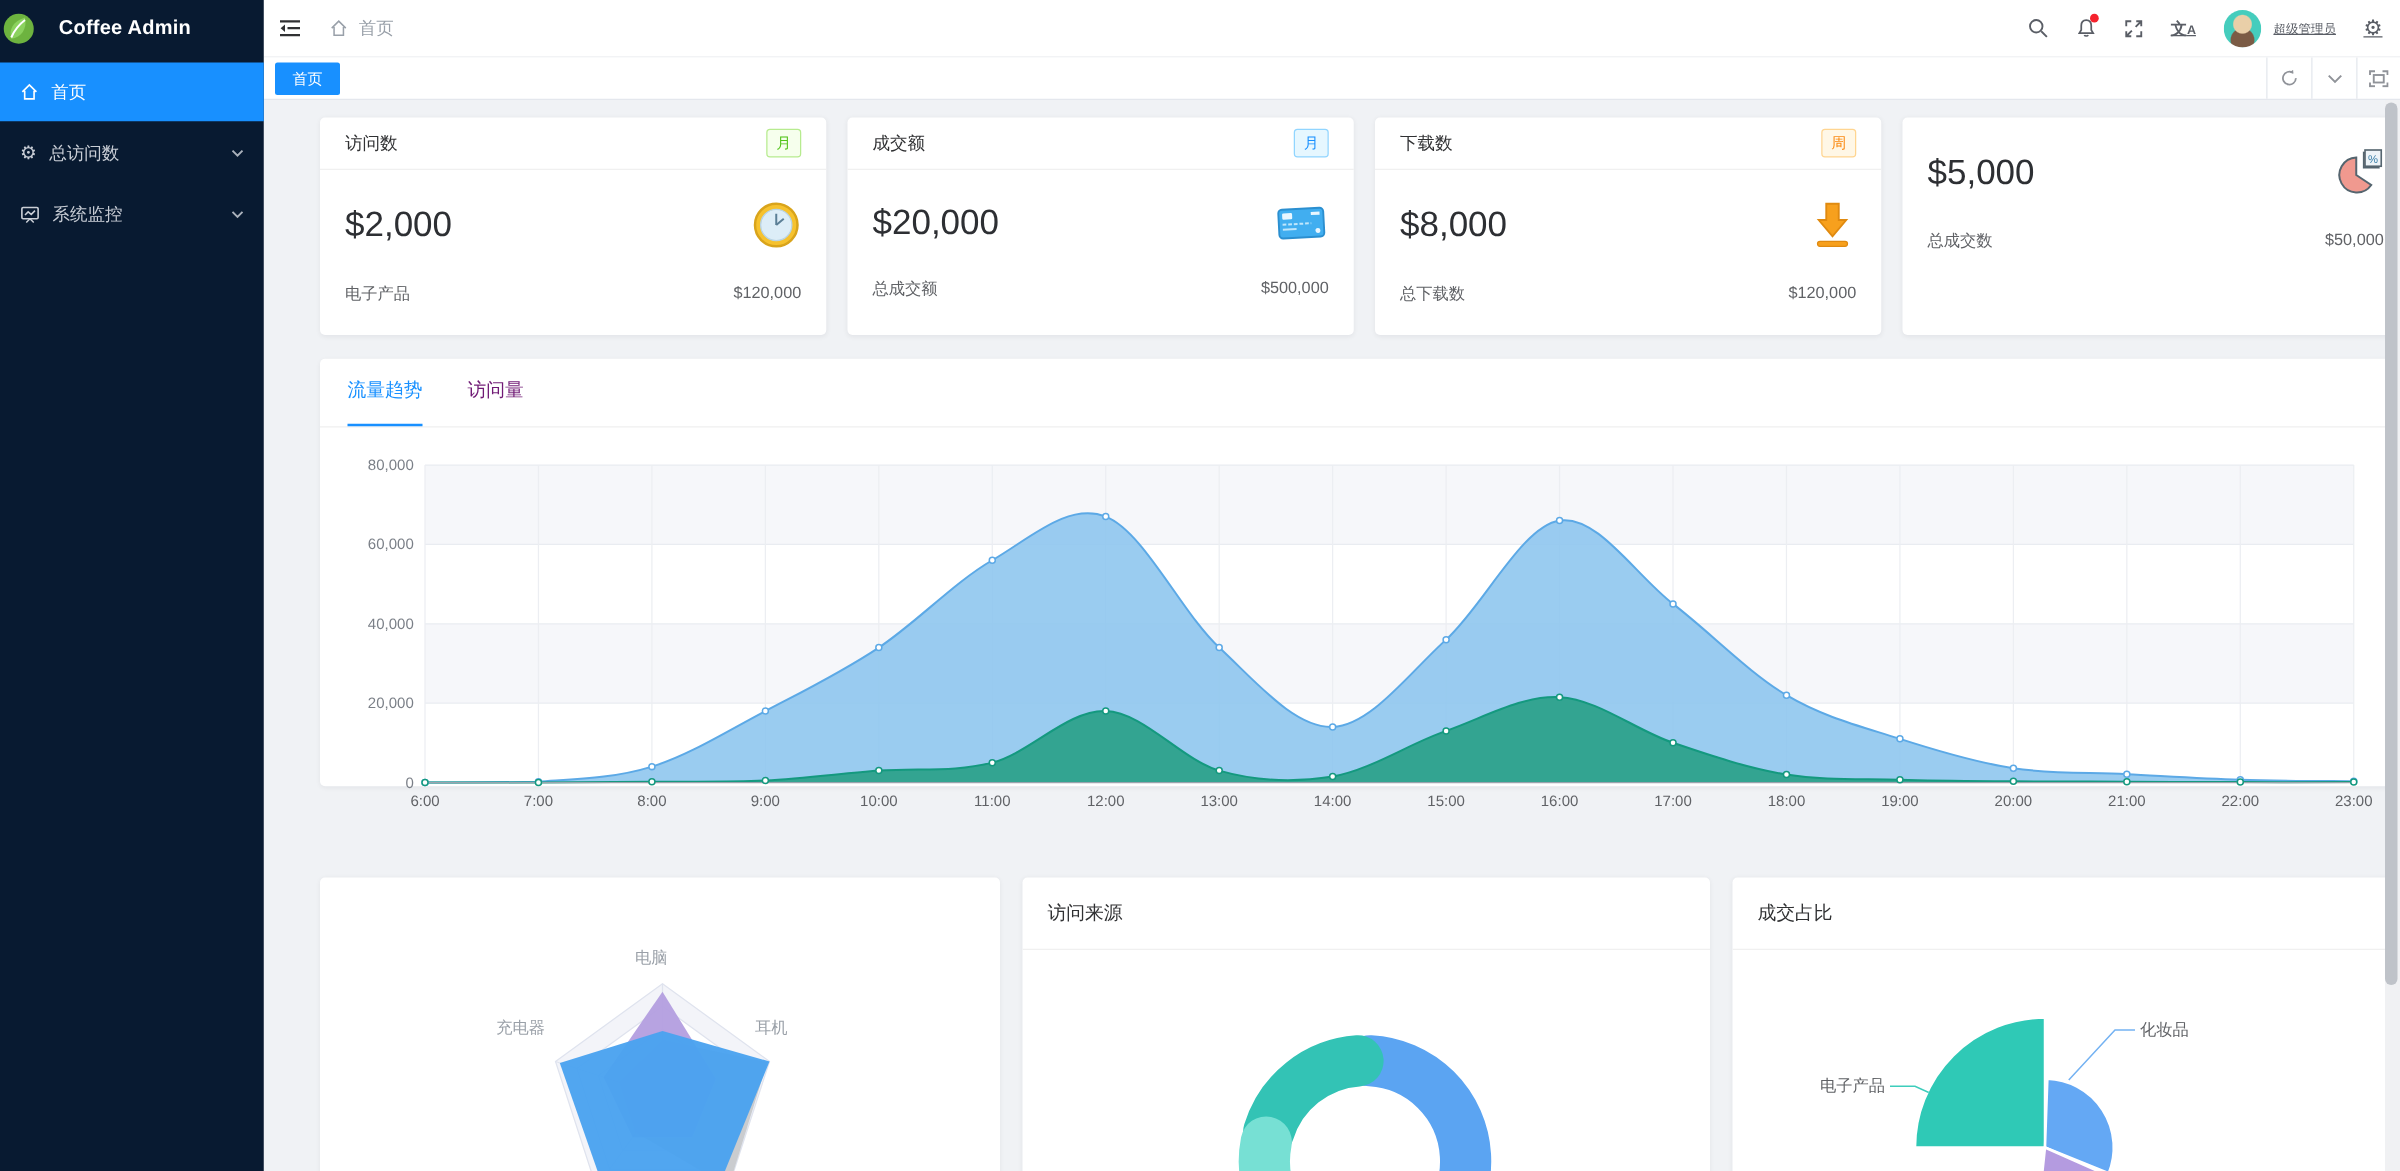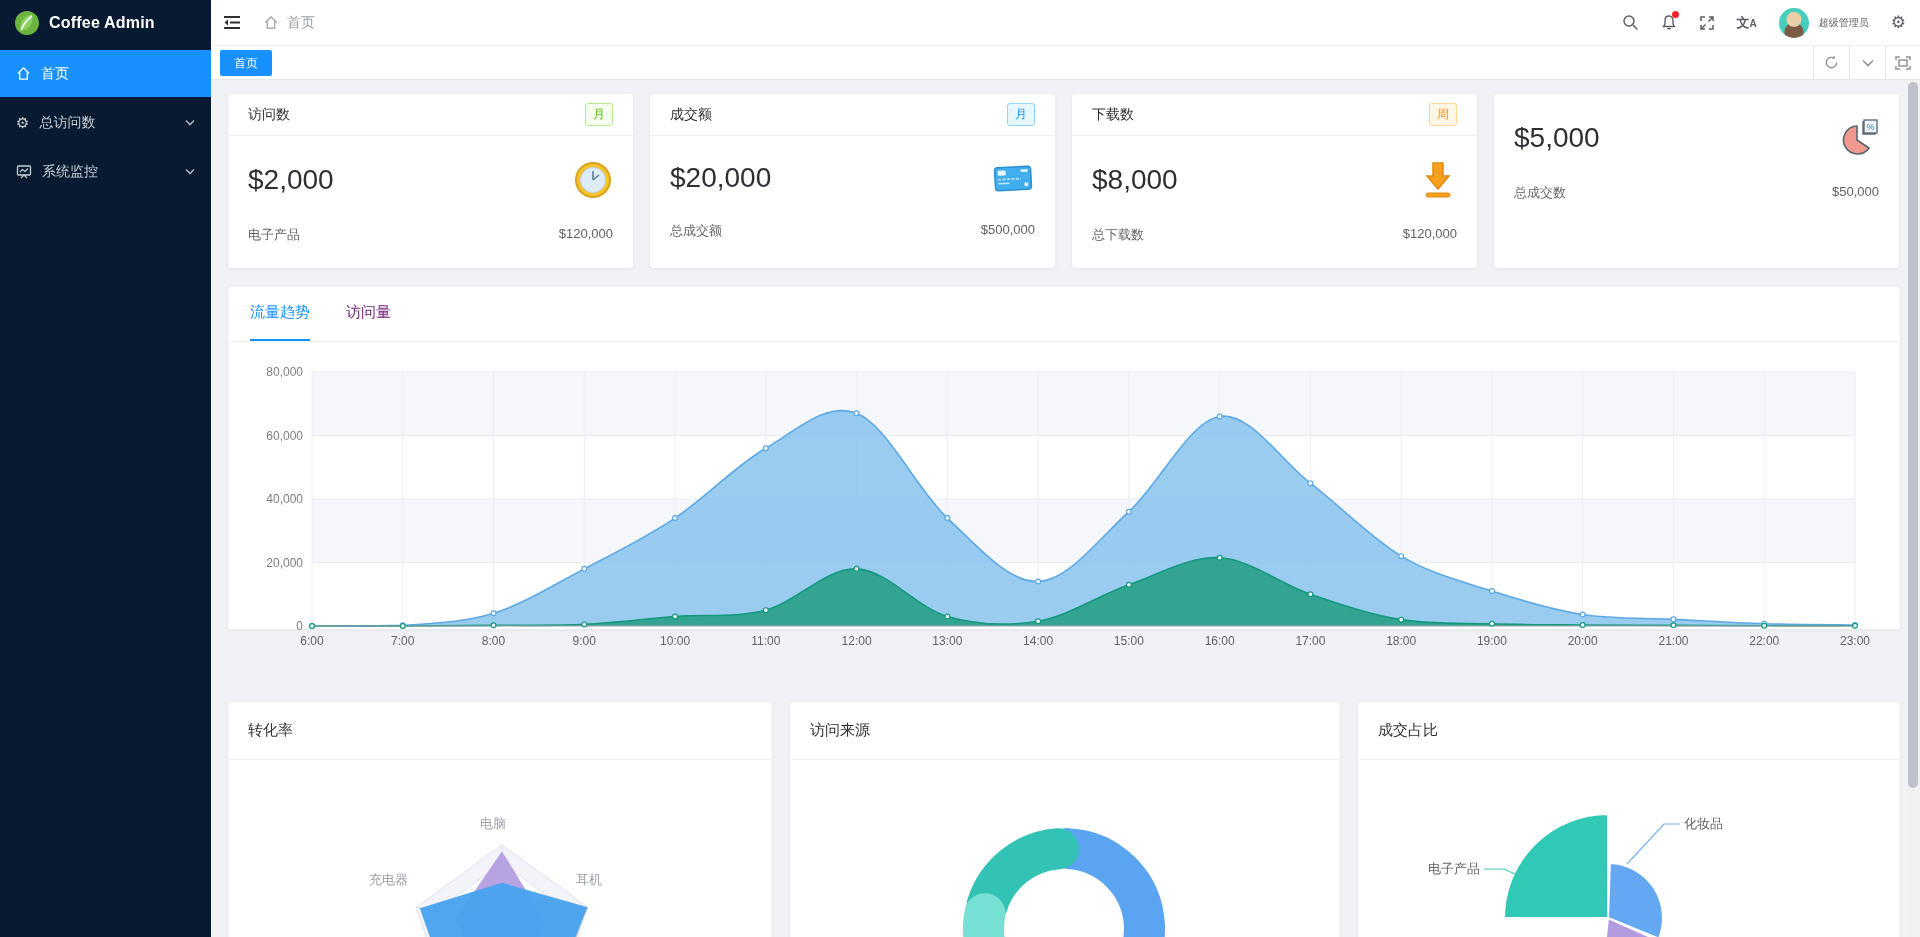--- a/index.html
+++ b/index.html
@@ -1,52 +1,52 @@
 <!DOCTYPE html>
 <html><head>
 <meta charset="utf-8">
 <style>
   * { margin:0; padding:0; box-sizing:border-box; }
   html,body { width:1920px; height:937px; overflow:hidden; background:#f0f2f5;
     font-family:"Liberation Sans","DejaVu Sans",sans-serif; }
   .abs { position:absolute; }
   
   #sidebar { left:0; top:0; width:211px; height:937px; background:#081a31; z-index:5; }
-  #logo-area { left:0; top:0; width:211px; height:46px; display:flex; align-items:center; padding-left:14px; gap:9px; }
+  #logo-area { left:0; top:0; width:211px; height:46px; display:flex; align-items:center; padding-left:2px; gap:19px; }
   #logo-text { color:#ffffff; font-size:16px; font-weight:bold; letter-spacing:.2px; }
   .side-item { left:0; width:211px; height:47px; display:flex; align-items:center; padding:0 16px; gap:10px;
     color:#c9ced6; font-size:14px; cursor:pointer; }
   .side-item.active { background:#1890ff; color:#ffffff; }
   .side-item .grow { flex:1; }
   .side-item svg, .side-item .gicon { flex:none; }
   .gicon { font-size:15px; line-height:1; color:#c9ced6; }
   .chev { stroke:#aab1bb; stroke-width:1.6; fill:none; }
   
   #navbar { left:211px; top:0; width:1709px; height:46px; background:#fff; border-bottom:1px solid #eef0f2;
     display:flex; align-items:center; }
   #collapse-btn { margin-left:12px; cursor:pointer; display:flex; }
   #crumb { display:flex; align-items:center; gap:8px; margin-left:22px; color:#99a0a9; font-size:14px; }
-  #nav-right { margin-left:auto; display:flex; align-items:center; gap:22px; padding-right:14px; color:#5a5e66; }
+  #nav-right { margin-left:auto; display:flex; align-items:center; gap:22px; padding-right:14px; color:#5a5e66;text-decoration:underline; }
   .nav-ic { cursor:pointer; display:flex; align-items:center; position:relative; }
   #bell-dot { position:absolute; right:-2px; top:-3px; width:7px; height:7px; border-radius:50%; background:#f5222d; }
   #translate-ic { font-size:13px; color:#5a5e66; cursor:pointer; font-weight:bold; }
   #avatar { width:30px; height:30px; border-radius:50%; cursor:pointer;
     background:radial-gradient(circle at 50% 38%, #e9cfa8 0 7px, transparent 8px),
                radial-gradient(circle at 50% 80%, #7b5b45 0 9px, transparent 10px),
                radial-gradient(circle at 50% 50%, #45cdbd 0 15px, #2db3a3 16px); }
   #username { font-size:10px; color:#5a5e66; cursor:pointer; margin-left:-12px; }
   #gear-top { font-size:17px; color:#5a5e66; cursor:pointer; }
   
   #tabbar { left:211px; top:46px; width:1709px; height:34px; background:#fff; border-bottom:1px solid #e4e7ed; }
   #tab-home { left:9px; top:4px; height:26px; padding:0 14px; background:#1890ff; color:#fff; font-size:12px;
     display:flex; align-items:center; border-radius:2px; cursor:pointer; }
   .tabtool { top:0; width:36px; height:33px; border-left:1px solid #e4e7ed; display:flex; align-items:center;
     justify-content:center; cursor:pointer; color:#909399; }
   
-  .card { background:#fff; border-radius:4px; box-shadow:0 1px 4px rgba(0,21,41,.06); }
+  .card { background:#fff; border-radius:4px; box-shadow:0 1px 4px rgba(0,21,41,.06);margin-left:28px; }
   .stat-card { top:94px; height:174px; width:405px; }
   .stat-head { height:42px; border-bottom:1px solid #f0f0f0; display:flex; align-items:center;
     justify-content:space-between; padding:0 20px; }
   .stat-title { font-size:14px; color:#303133; }
   .badge { font-size:12px; padding:2px 7px; border-radius:3px; border:1px solid; line-height:1.4; }
   .stat-body { display:flex; align-items:center; justify-content:space-between; padding:24px 20px 0 20px; }
   .stat-value { font-size:28px; color:#2d2f33; }
   .stat-foot { display:flex; justify-content:space-between; padding:26px 20px 0 20px; font-size:13px; color:#606266; }
   
   #chart-card { left:228px; top:287px; width:1672px; height:342px; }
@@ -337,21 +337,20 @@
       <text x="1173.1764705882354" y="303" text-anchor="middle" font-size="12" fill="#606266">18:00</text>
       <text x="1263.9411764705883" y="303" text-anchor="middle" font-size="12" fill="#606266">19:00</text>
       <text x="1354.7058823529412" y="303" text-anchor="middle" font-size="12" fill="#606266">20:00</text>
       <text x="1445.4705882352941" y="303" text-anchor="middle" font-size="12" fill="#606266">21:00</text>
       <text x="1536.235294117647" y="303" text-anchor="middle" font-size="12" fill="#606266">22:00</text>
       <text x="1627" y="303" text-anchor="middle" font-size="12" fill="#606266">23:00</text>
     </svg>
 </div>
 
 <div class="card bottom-card abs" style="left:228px; width:544px;">
-  <div class="bc-head">转化率</div>
   <svg id="radar-svg" width="544" height="242">
       <polygon points="274,85 359.5950864665638,147.18847050625473 326.90067270632255,247.81152949374527 221.09932729367742,247.81152949374527 188.40491353343617,147.1884705062547 " fill="#f3f4f9" stroke="#dfe3ee" stroke-width="1"></polygon>
       <polygon points="274,103 342.47606917325106,152.7507764050038 316.32053816505805,233.2492235949962 231.67946183494195,233.2492235949962 205.52393082674894,152.75077640500376 " fill="#ffffff" stroke="#dfe3ee" stroke-width="1"></polygon>
       <polygon points="274,121 325.3570518799383,158.31308230375285 305.74040362379355,218.68691769624718 242.25959637620645,218.68691769624718 222.6429481200617,158.31308230375282 " fill="#f3f4f9" stroke="#dfe3ee" stroke-width="1"></polygon>
       <polygon points="274,139 308.23803458662553,163.87538820250188 295.16026908252906,204.12461179749812 252.83973091747097,204.12461179749812 239.76196541337447,163.87538820250188 " fill="#ffffff" stroke="#dfe3ee" stroke-width="1"></polygon>
       <polygon points="274,157 291.11901729331277,169.43769410125094 284.5801345412645,189.56230589874906 263.4198654587355,189.56230589874906 256.88098270668723,169.43769410125094 " fill="#f3f4f9" stroke="#dfe3ee" stroke-width="1"></polygon>
       <line x1="274" y1="175" x2="274" y2="85" stroke="#dfe3ee"></line>
       <line x1="274" y1="175" x2="359.5950864665638" y2="147.18847050625473" stroke="#dfe3ee"></line>
       <line x1="274" y1="175" x2="326.90067270632255" y2="247.81152949374527" stroke="#dfe3ee"></line>
       <line x1="274" y1="175" x2="221.09932729367742" y2="247.81152949374527" stroke="#dfe3ee"></line>

